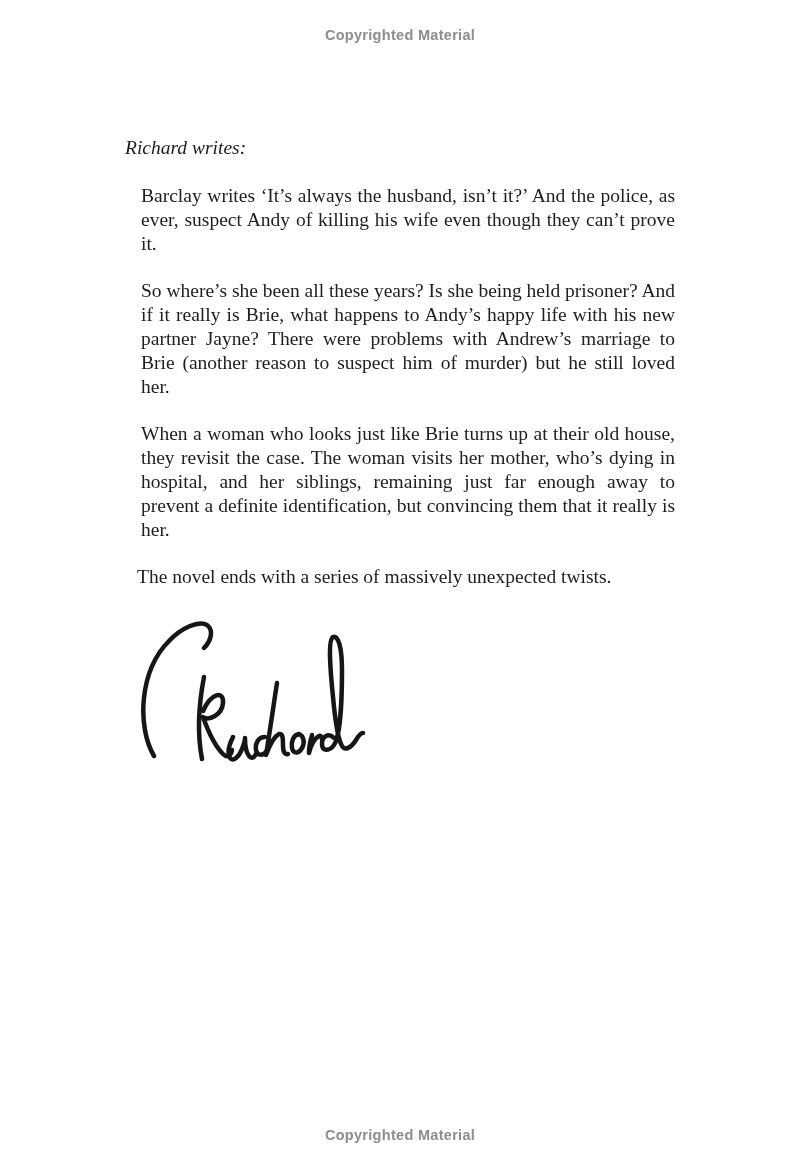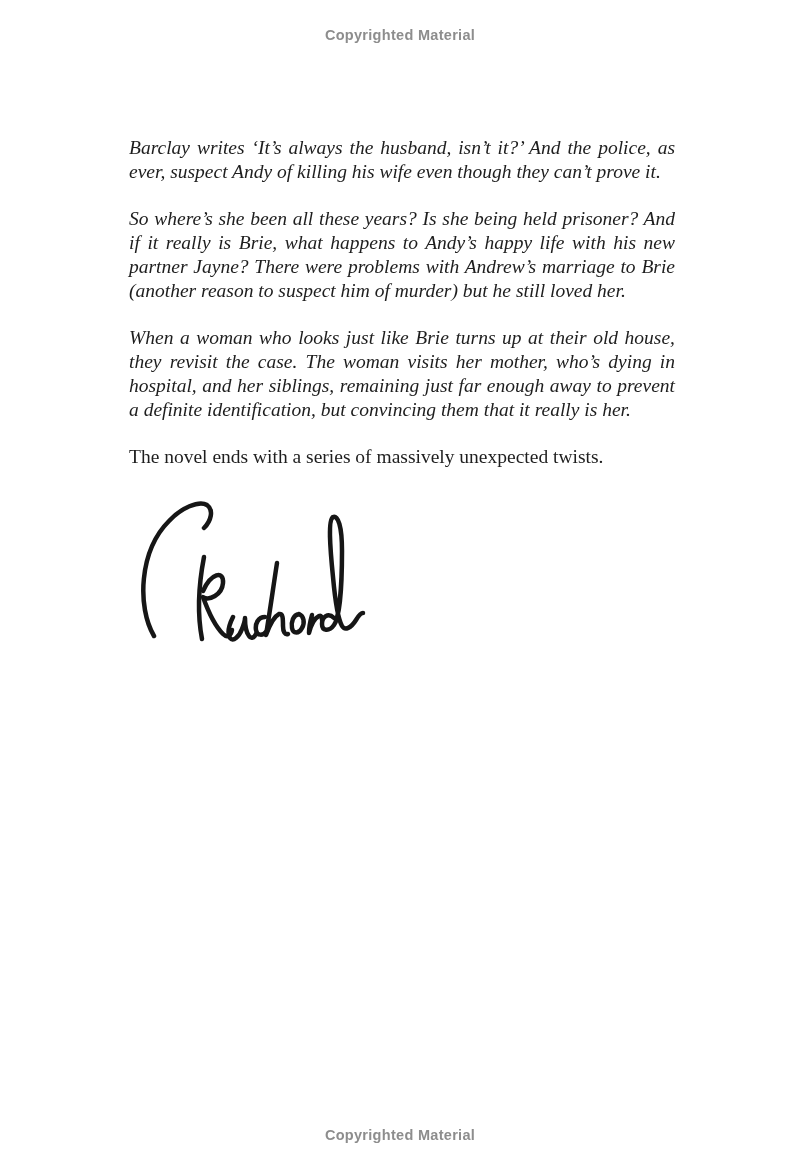--- a/index.html
+++ b/index.html
@@ -37,27 +37,26 @@
     width: 550px;
     color: #1e1e1e;
     font-size: 19.5px;
     line-height: 24px;
   }
   .letter-heading {
     margin: 0 0 24px 0;
     font-style: italic;
   }
   .letter-para {
-    margin: 0 0 23px 4px;
+    margin: 0 0 23px 16px;
     text-align: justify;
     text-justify: inter-word;
-    font-style: italic;
   }
   .letter-closing {
-    margin: 4px;
+    margin: 12px;
     text-align: left;
   }
   .signature {
     margin-top: 30px;
     margin-left: 0px;
     width: 270px;
     height: 155px;
   }
   .signature svg { display: block; width: 270px; height: 155px; }
   .signature path {
@@ -70,20 +69,21 @@
 </style>
 </head>
 <body>
 
 <div class="page">
 
   <div class="copyright-banner top">Copyrighted Material</div>
 
   <main class="letter">
 
+    <p class="letter-heading">Richard writes:</p>
 
     <p class="letter-para">Barclay writes ‘It’s always the husband, isn’t it?’ And the police, as ever, suspect Andy of killing his wife even though they can’t prove it.</p>
 
     <p class="letter-para">So where’s she been all these years? Is she being held prisoner? And if it really is Brie, what happens to Andy’s happy life with his new partner Jayne? There were problems with Andrew’s marriage to Brie (another reason to suspect him of murder) but he still loved her.</p>
 
     <p class="letter-para">When a woman who looks just like Brie turns up at their old house, they revisit the case. The woman visits her mother, who’s dying in hospital, and her siblings, remaining just far enough away to prevent a definite identification, but convincing them that it really is her.</p>
 
     <p class="letter-closing"><span>The novel ends with a series of massively unexpected twists.</span><br></p>
 
     <div class="signature" role="img" aria-label="Handwritten signature: Richard">

